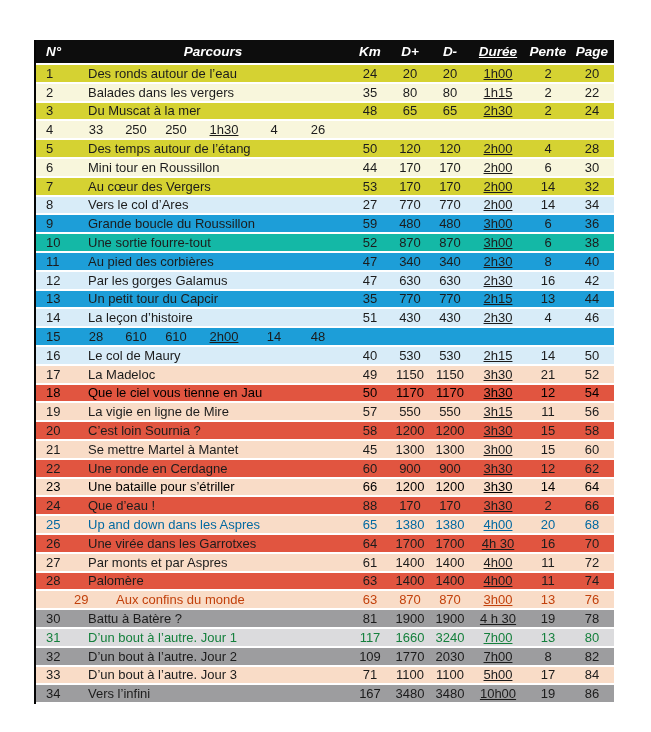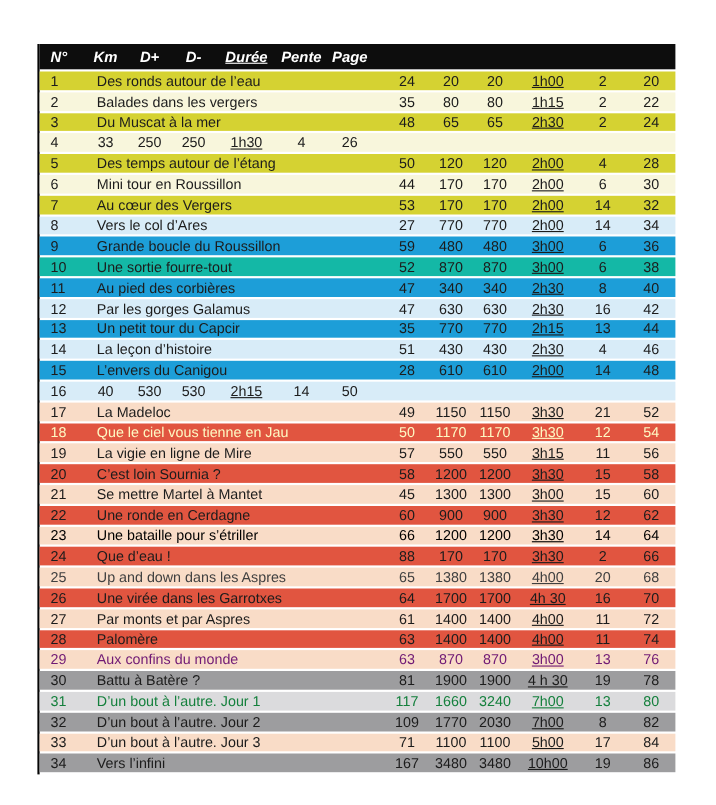--- a/index.html
+++ b/index.html
@@ -49,20 +49,21 @@
   .col-duree { width: 56px;  text-align: center; text-decoration: underline; }
   .col-pente { width: 44px;  text-align: center; }
   .col-page  { width: 44px;  text-align: center; }
 </style>
 </head>
 <body>
 
 <div class="toc-table">
   <div class="thead" style="background: rgb(13, 13, 13); color: rgb(255, 255, 255);">
     <div class="c col-num">N°</div>
+    <div class="c col-name">Parcours</div>
     <div class="c col-km">Km</div>
     <div class="c col-dp">D+</div>
     <div class="c col-dm">D-</div>
     <div class="c col-duree">Durée</div>
     <div class="c col-pente">Pente</div>
     <div class="c col-page">Page</div>
   </div>
   <div id="tbody">
       <div class="trow" style="background: rgb(213, 210, 50); color: rgb(28, 28, 28);">
     <div class="c col-num">1</div>
@@ -198,48 +199,48 @@
     <div class="c col-name">La leçon d’histoire</div>
     <div class="c col-km">51</div>
     <div class="c col-dp">430</div>
     <div class="c col-dm">430</div>
     <div class="c col-duree">2h30</div>
     <div class="c col-pente">4</div>
     <div class="c col-page">46</div>
   </div>
       <div class="trow" style="background: rgb(29, 158, 216); color: rgb(28, 28, 28);">
     <div class="c col-num">15</div>
-    <div class="c col-name">L’envers du Canigou</div>
     <div class="c col-km">28</div>
     <div class="c col-dp">610</div>
     <div class="c col-dm">610</div>
     <div class="c col-duree">2h00</div>
     <div class="c col-pente">14</div>
     <div class="c col-page">48</div>
   </div>
       <div class="trow" style="background: rgb(216, 236, 248); color: rgb(28, 28, 28);">
     <div class="c col-num">16</div>
+    <div class="c col-name">Le col de Maury</div>
     <div class="c col-km">40</div>
     <div class="c col-dp">530</div>
     <div class="c col-dm">530</div>
     <div class="c col-duree">2h15</div>
     <div class="c col-pente">14</div>
     <div class="c col-page">50</div>
   </div>
       <div class="trow" style="background: rgb(249, 220, 199); color: rgb(28, 28, 28);">
     <div class="c col-num">17</div>
     <div class="c col-name">La Madeloc</div>
     <div class="c col-km">49</div>
     <div class="c col-dp">1150</div>
     <div class="c col-dm">1150</div>
     <div class="c col-duree">3h30</div>
     <div class="c col-pente">21</div>
     <div class="c col-page">52</div>
   </div>
-      <div class="trow" style="background: rgb(225, 85, 64); color: #fef9c3;">
+      <div class="trow" style="background: rgb(225, 85, 64); color: #000000;">
     <div class="c col-num">18</div>
     <div class="c col-name">Que le ciel vous tienne en Jau</div>
     <div class="c col-km">50</div>
     <div class="c col-dp">1170</div>
     <div class="c col-dm">1170</div>
     <div class="c col-duree">3h30</div>
     <div class="c col-pente">12</div>
     <div class="c col-page">54</div>
   </div>
       <div class="trow" style="background: rgb(249, 220, 199); color: rgb(28, 28, 28);">
@@ -295,21 +296,21 @@
       <div class="trow" style="background: rgb(225, 85, 64); color: rgb(28, 28, 28);">
     <div class="c col-num">24</div>
     <div class="c col-name">Que d’eau !</div>
     <div class="c col-km">88</div>
     <div class="c col-dp">170</div>
     <div class="c col-dm">170</div>
     <div class="c col-duree">3h30</div>
     <div class="c col-pente">2</div>
     <div class="c col-page">66</div>
   </div>
-      <div class="trow" style="background: rgb(249, 220, 199); color: #404040;">
+      <div class="trow" style="background: rgb(249, 220, 199); color: #0369a1;">
     <div class="c col-num">25</div>
     <div class="c col-name">Up and down dans les Aspres</div>
     <div class="c col-km">65</div>
     <div class="c col-dp">1380</div>
     <div class="c col-dm">1380</div>
     <div class="c col-duree">4h00</div>
     <div class="c col-pente">20</div>
     <div class="c col-page">68</div>
   </div>
       <div class="trow" style="background: rgb(225, 85, 64); color: rgb(28, 28, 28);">
@@ -335,21 +336,21 @@
       <div class="trow" style="background: rgb(225, 85, 64); color: rgb(28, 28, 28);">
     <div class="c col-num">28</div>
     <div class="c col-name">Palomère</div>
     <div class="c col-km">63</div>
     <div class="c col-dp">1400</div>
     <div class="c col-dm">1400</div>
     <div class="c col-duree">4h00</div>
     <div class="c col-pente">11</div>
     <div class="c col-page">74</div>
   </div>
-      <div class="trow" style="background: rgb(249, 220, 199); color: #701a75;">
+      <div class="trow" style="background: rgb(249, 220, 199); color: #c2410c; padding-left: 28px;">
     <div class="c col-num">29</div>
     <div class="c col-name">Aux confins du monde</div>
     <div class="c col-km">63</div>
     <div class="c col-dp">870</div>
     <div class="c col-dm">870</div>
     <div class="c col-duree">3h00</div>
     <div class="c col-pente">13</div>
     <div class="c col-page">76</div>
   </div>
       <div class="trow" style="background: rgb(157, 157, 159); color: rgb(28, 28, 28);">

